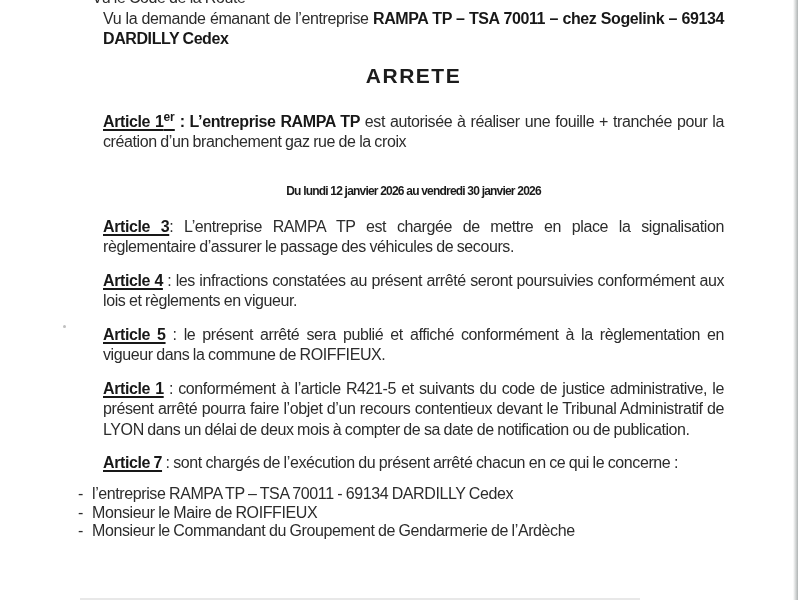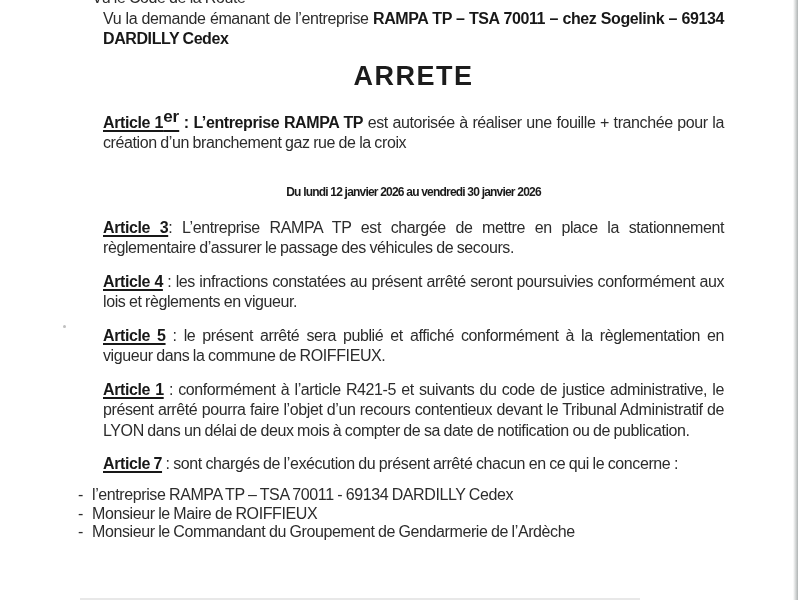--- a/index.html
+++ b/index.html
@@ -21,21 +21,21 @@
   }
   p { margin: 11px; text-align: justify; }
   strong, b { color: #181818; }
   .clip-line {
     margin-top: -12px;
     white-space: nowrap;
     text-align: left;
   }
   .intro { margin-top: 0; }
   h1.arrete {
-    font-size: 27px;
+    font-size: 21px;
     line-height: 26px;
     margin: 13px 0 0 0;
     text-align: center;
     letter-spacing: 1.5px;
     word-spacing: 0;
     color: #1c1c1c;
     font-weight: bold;
   }
   p.a1 { margin-top: 18px; }
   h2.period {
@@ -50,21 +50,21 @@
   }
   p.a2 { margin-top: 15px; }
   p.art { margin-top: 13px; }
   .alabel {
     font-weight: bold;
     color: #181818;
     text-decoration: underline;
     text-underline-offset: 2px;
     text-decoration-thickness: 1.5px;
   }
-  .alabel sup { font-size: 17px; letter-spacing: 0; }
+  .alabel sup { font-size: 12px; letter-spacing: 0; }
   .recipients { margin-top: 0; }
   .recipient {
     position: relative;
     line-height: 18.8px;
     text-align: left;
   }
   .recipient .dash {
     position: absolute;
     left: -14px;
     top: 0;
@@ -106,21 +106,21 @@
 
   <p class="intro"><span>Vu la demande émanant de l’entreprise </span><strong>RAMPA TP – TSA 70011 – chez Sogelink – 69134 DARDILLY Cedex</strong></p>
 
   <h1 class="arrete">ARRETE</h1>
 
   <p class="a1"><span class="alabel"><span>Article 1</span><sup>er</sup></span><strong> : </strong><strong>L’entreprise RAMPA TP</strong><span> est autorisée à réaliser une fouille + tranchée pour la création d’un branchement gaz rue de la croix</span></p>
 
   <h2 class="period">Du lundi 12 janvier 2026 au vendredi 30 janvier 2026</h2>
 
 
-  <p class="art"><span class="alabel">Article 3</span><span>: </span><span>L’entreprise RAMPA TP est chargée de mettre en place la stationnement règlementaire d’assurer le passage des véhicules de secours.</span></p>
+  <p class="art"><span class="alabel">Article 3</span><span>: </span><span>L’entreprise RAMPA TP est chargée de mettre en place la signalisation règlementaire d’assurer le passage des véhicules de secours.</span></p>
 
   <p class="art"><span class="alabel">Article 4</span><span> : </span><span>les infractions constatées au présent arrêté seront poursuivies conformément aux lois et règlements en vigueur.</span></p>
 
   <p class="art"><span class="alabel">Article 5</span><span> : </span><span>le présent arrêté sera publié et affiché conformément à la règlementation en vigueur dans la commune de ROIFFIEUX.</span></p>
 
   <p class="art"><span class="alabel">Article 1</span><span> : </span><span>conformément à l’article R421-5 et suivants du code de justice administrative, le présent arrêté pourra faire l’objet d’un recours contentieux devant le Tribunal Administratif de LYON dans un délai de deux mois à compter de sa date de notification ou de publication.</span></p>
 
   <p class="art"><span class="alabel">Article 7</span><span> : </span><span>sont chargés de l’exécution du présent arrêté chacun en ce qui le concerne :</span></p>
 
   <div class="recipients">

